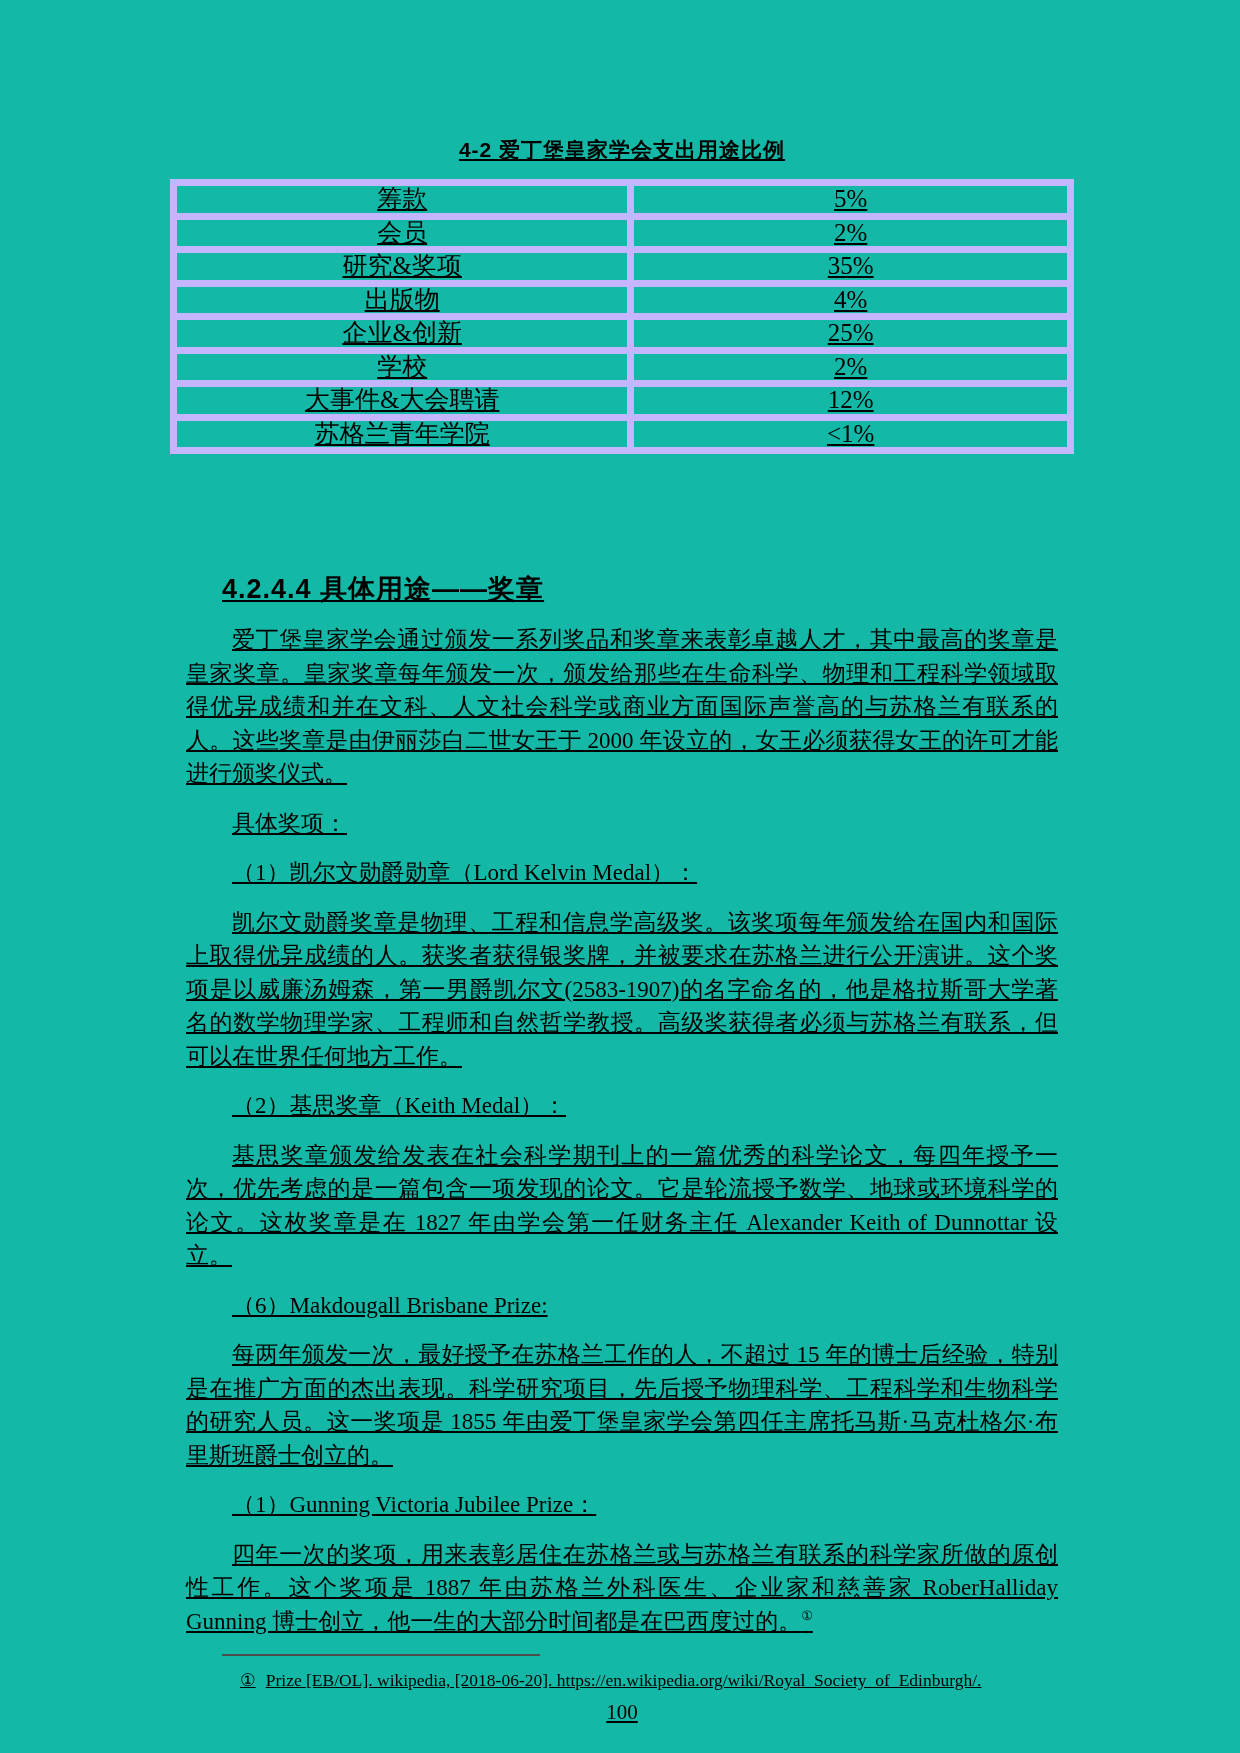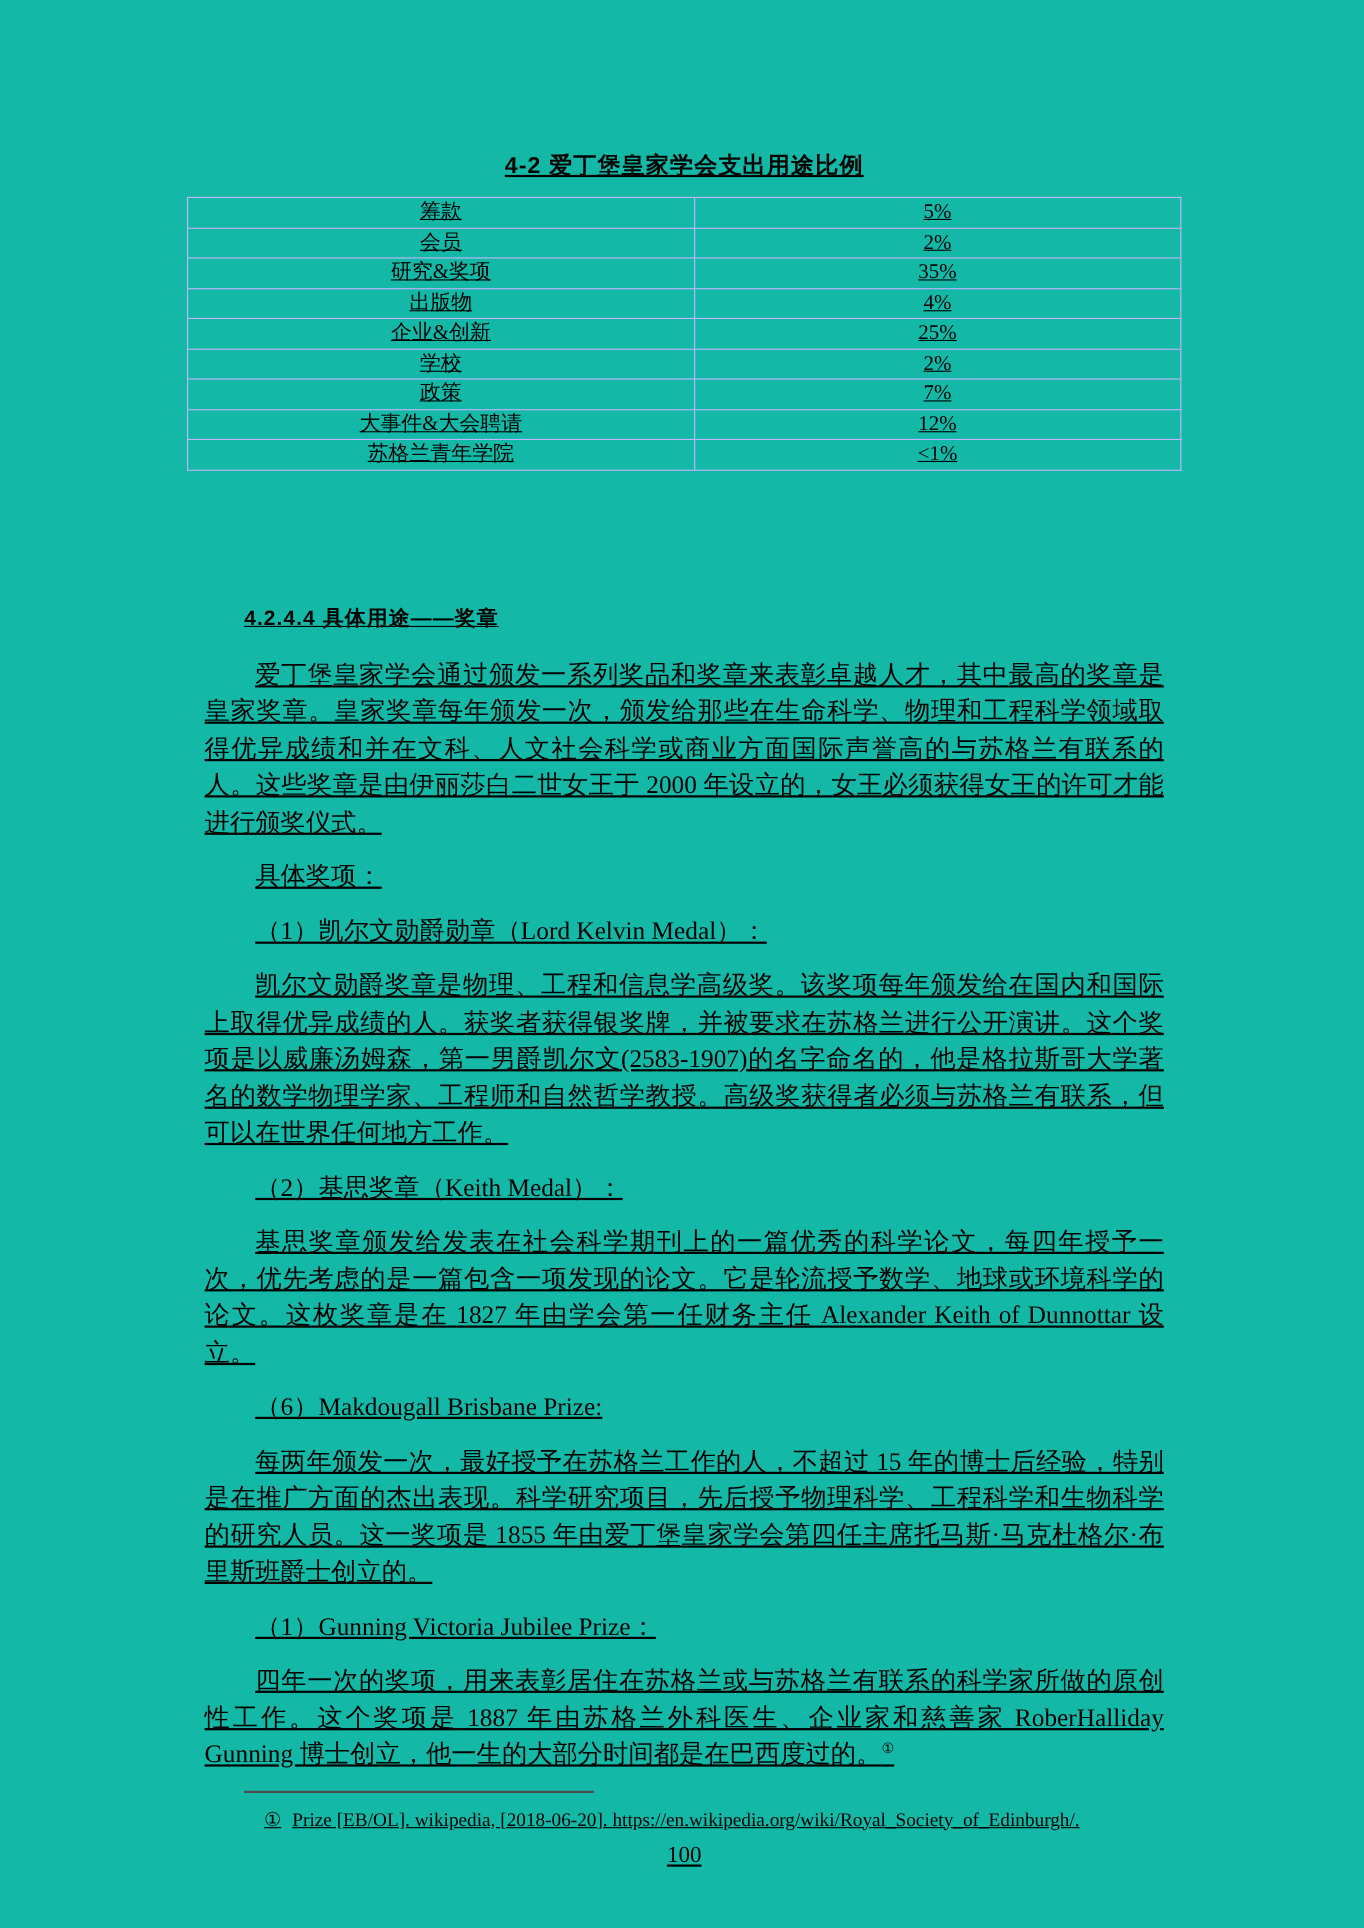--- a/index.html
+++ b/index.html
@@ -30,35 +30,35 @@
     font-size: 21px;
     letter-spacing: 1px;
   }
   table.exp-table {
     width: 100%;
     border-collapse: collapse;
     margin-top: 15px;
     table-layout: fixed;
   }
   table.exp-table td {
-    border: 1px solid #c4b5fd;
+    border: 7px solid #c4b5fd;
     text-align: center;
     vertical-align: middle;
-    font-size: 19px;
+    font-size: 25px;
     height: 26.5px;
     padding: 0;
     line-height: 26.5px;
   }
   table.exp-table td.cat { width: 51%; }
   table.exp-table td.pct { width: 49%; font-family: "Liberation Serif", "DejaVu Serif", serif; }
   h2.section-heading {
     margin: 116px 0 0 52px;
     font-family: "Liberation Sans", "DejaVu Sans", sans-serif;
     font-weight: bold;
-    font-size: 19px;
+    font-size: 27px;
     line-height: 38px;
     letter-spacing: 1px;
   }
   p.body {
     margin: 16px;
     text-indent: 2em;
     font-size: 23px;
     line-height: 33.5px;
     text-align: justify;
     text-justify: inter-ideograph;
@@ -116,24 +116,20 @@
         </tr>
         <tr>
           <td class="cat">企业&amp;创新</td>
           <td class="pct">25%</td>
         </tr>
         <tr>
           <td class="cat">学校</td>
           <td class="pct">2%</td>
         </tr>
         <tr>
-          <td class="cat">政策</td>
-          <td class="pct">7%</td>
-        </tr>
-        <tr>
           <td class="cat">大事件&amp;大会聘请</td>
           <td class="pct">12%</td>
         </tr>
         <tr>
           <td class="cat">苏格兰青年学院</td>
           <td class="pct">&lt;1%</td>
         </tr>
       </tbody>
     </table>
 

